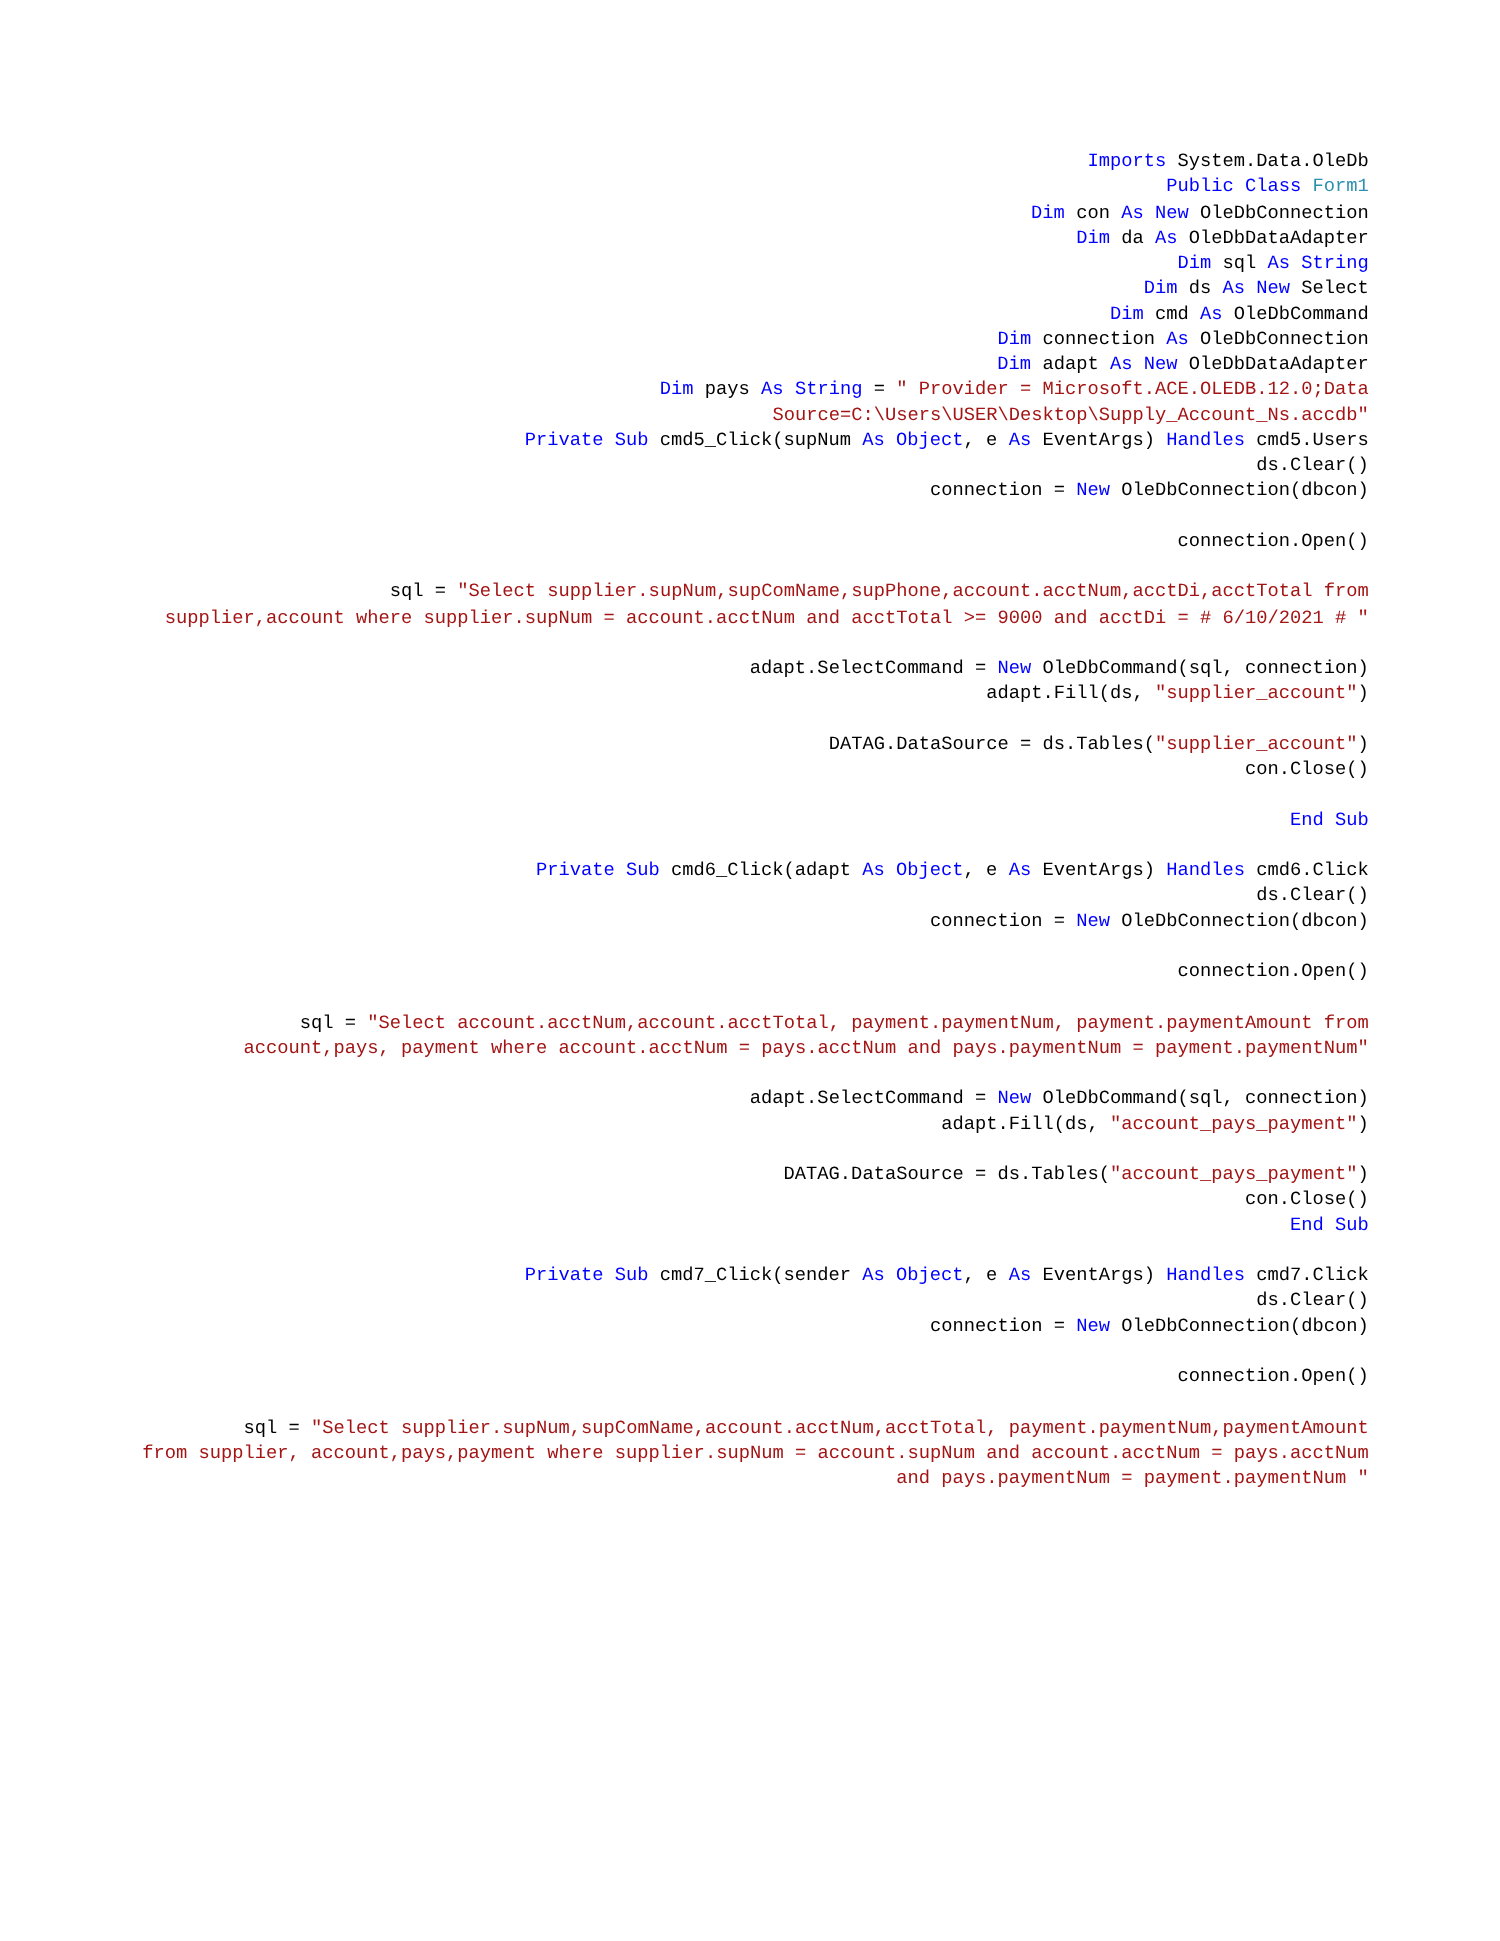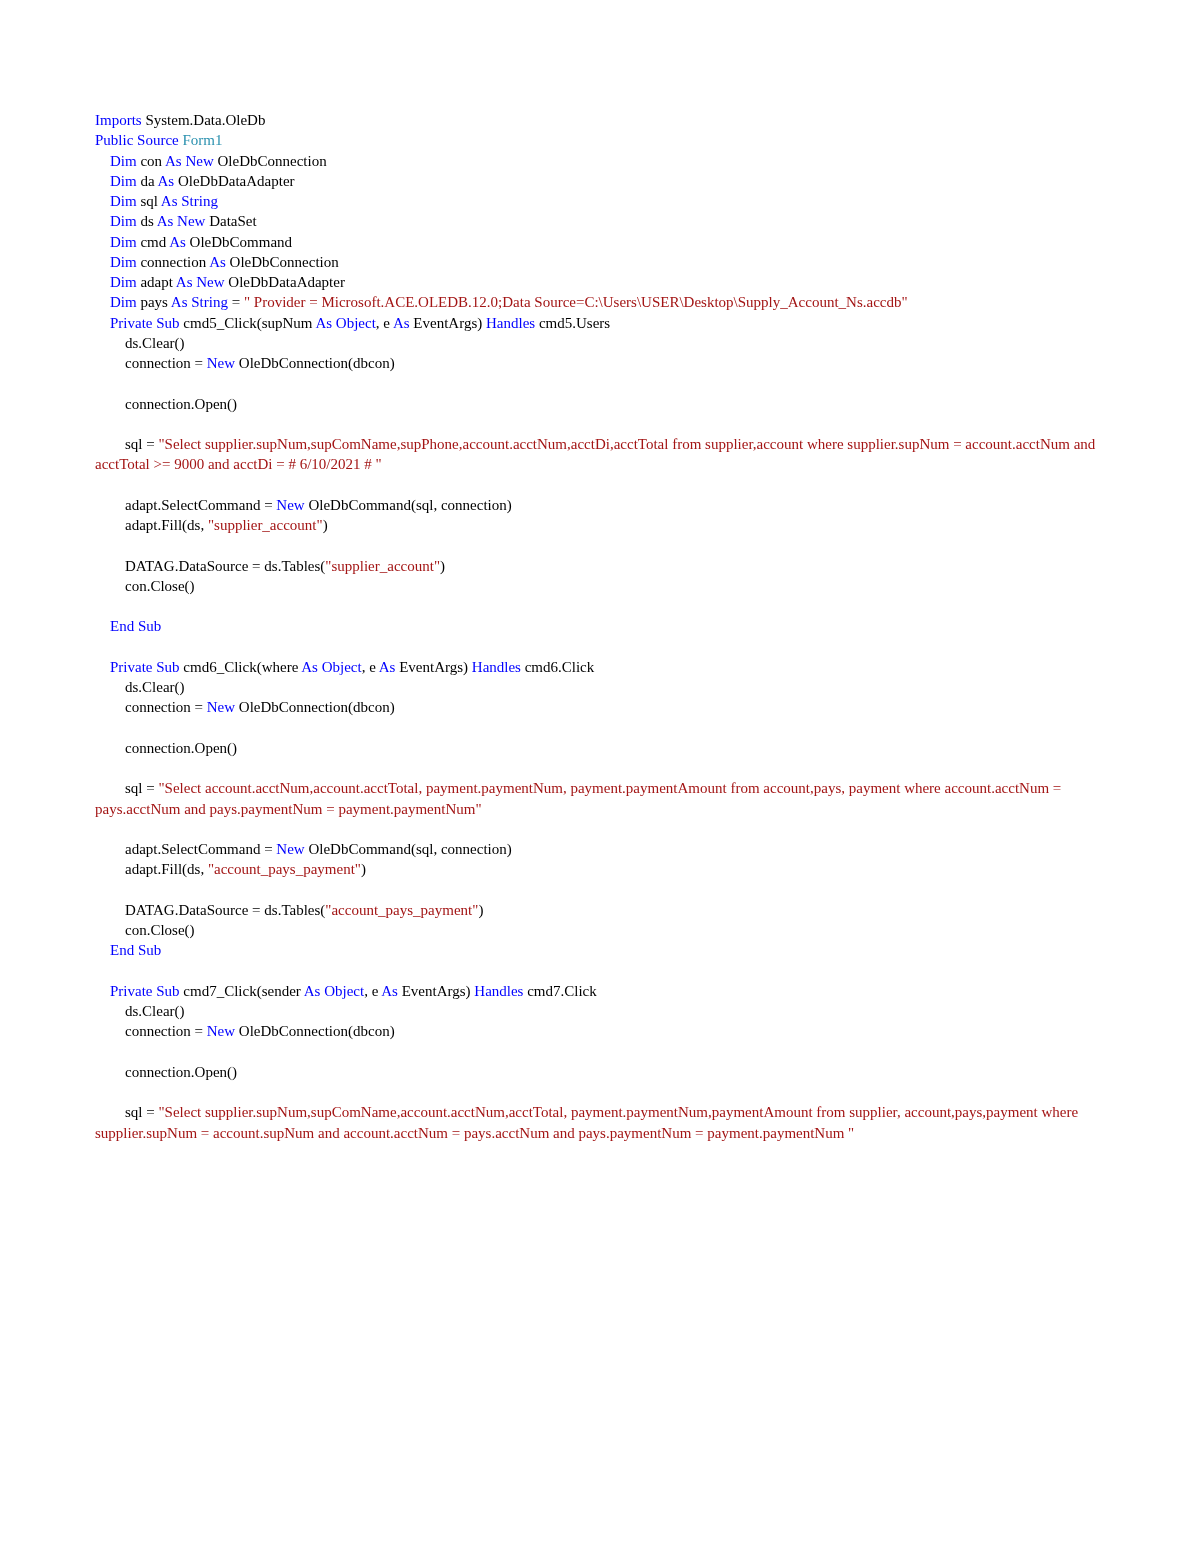--- a/index.html
+++ b/index.html
@@ -11,61 +11,62 @@
     line-height: 1.35;
   }
   .page {
     width: 1200px;
     min-height: 1553px;
     padding: 110px 95px 95px 95px;
     box-sizing: border-box;
     background: #ffffff;
   }
   pre.code {
-    margin: 0;
+    margin: 10px;
     white-space: pre-wrap;
     word-wrap: break-word;
-    font-family: Liberation Serif, serif;
+    font-family: Liberation Mono, monospace;
+    text-align: right;
   }
   .kw { color: #0000ff; }
   .ty { color: #2b91af; }
   .str { color: #a31515; }
   .pl { color: #000000; }
 </style>
 </head>
 <body>
 
 <div class="page">
   <pre class="code" id="code-block"><span class="kw">Imports</span><span class="pl"> System.Data.OleDb
-</span><span class="kw">Public</span><span class="pl"> </span><span class="kw">Source</span><span class="pl"> </span><span class="ty">Form1</span><span class="pl">
+</span><span class="kw">Public</span><span class="pl"> </span><span class="kw">Class</span><span class="pl"> </span><span class="ty">Form1</span><span class="pl">
 </span><span class="pl">    </span><span class="kw">Dim</span><span class="pl"> con </span><span class="kw">As</span><span class="pl"> </span><span class="kw">New</span><span class="pl"> OleDbConnection
 </span><span class="pl">    </span><span class="kw">Dim</span><span class="pl"> da </span><span class="kw">As</span><span class="pl"> OleDbDataAdapter
 </span><span class="pl">    </span><span class="kw">Dim</span><span class="pl"> sql </span><span class="kw">As</span><span class="pl"> </span><span class="kw">String</span><span class="pl">
-</span><span class="pl">    </span><span class="kw">Dim</span><span class="pl"> ds </span><span class="kw">As</span><span class="pl"> </span><span class="kw">New</span><span class="pl"> DataSet
+</span><span class="pl">    </span><span class="kw">Dim</span><span class="pl"> ds </span><span class="kw">As</span><span class="pl"> </span><span class="kw">New</span><span class="pl"> Select
 </span><span class="pl">    </span><span class="kw">Dim</span><span class="pl"> cmd </span><span class="kw">As</span><span class="pl"> OleDbCommand
 </span><span class="pl">    </span><span class="kw">Dim</span><span class="pl"> connection </span><span class="kw">As</span><span class="pl"> OleDbConnection
 </span><span class="pl">    </span><span class="kw">Dim</span><span class="pl"> adapt </span><span class="kw">As</span><span class="pl"> </span><span class="kw">New</span><span class="pl"> OleDbDataAdapter
 </span><span class="pl">    </span><span class="kw">Dim</span><span class="pl"> pays </span><span class="kw">As</span><span class="pl"> </span><span class="kw">String</span><span class="pl"> = </span><span class="str">" Provider = Microsoft.ACE.OLEDB.12.0;Data Source=C:\Users\USER\Desktop\Supply_Account_Ns.accdb"</span><span class="pl">
 </span><span class="pl">    </span><span class="kw">Private</span><span class="pl"> </span><span class="kw">Sub</span><span class="pl"> cmd5_Click(supNum </span><span class="kw">As</span><span class="pl"> </span><span class="kw">Object</span><span class="pl">, e </span><span class="kw">As</span><span class="pl"> EventArgs) </span><span class="kw">Handles</span><span class="pl"> cmd5.Users
 </span><span class="pl">        ds.Clear()
 </span><span class="pl">        connection = </span><span class="kw">New</span><span class="pl"> OleDbConnection(dbcon)
 </span><span class="pl">
 </span><span class="pl">        connection.Open()
 </span><span class="pl">
 </span><span class="pl">        sql = </span><span class="str">"Select supplier.supNum,supComName,supPhone,account.acctNum,acctDi,acctTotal from supplier,account where supplier.supNum = account.acctNum and acctTotal &gt;= 9000 and acctDi = # 6/10/2021 # "</span><span class="pl">
 </span><span class="pl">
 </span><span class="pl">        adapt.SelectCommand = </span><span class="kw">New</span><span class="pl"> OleDbCommand(sql, connection)
 </span><span class="pl">        adapt.Fill(ds, </span><span class="str">"supplier_account"</span><span class="pl">)
 </span><span class="pl">
 </span><span class="pl">        DATAG.DataSource = ds.Tables(</span><span class="str">"supplier_account"</span><span class="pl">)
 </span><span class="pl">        con.Close()
 </span><span class="pl">
 </span><span class="pl">    </span><span class="kw">End</span><span class="pl"> </span><span class="kw">Sub</span><span class="pl">
 </span><span class="pl">
-</span><span class="pl">    </span><span class="kw">Private</span><span class="pl"> </span><span class="kw">Sub</span><span class="pl"> cmd6_Click(where </span><span class="kw">As</span><span class="pl"> </span><span class="kw">Object</span><span class="pl">, e </span><span class="kw">As</span><span class="pl"> EventArgs) </span><span class="kw">Handles</span><span class="pl"> cmd6.Click
+</span><span class="pl">    </span><span class="kw">Private</span><span class="pl"> </span><span class="kw">Sub</span><span class="pl"> cmd6_Click(adapt </span><span class="kw">As</span><span class="pl"> </span><span class="kw">Object</span><span class="pl">, e </span><span class="kw">As</span><span class="pl"> EventArgs) </span><span class="kw">Handles</span><span class="pl"> cmd6.Click
 </span><span class="pl">        ds.Clear()
 </span><span class="pl">        connection = </span><span class="kw">New</span><span class="pl"> OleDbConnection(dbcon)
 </span><span class="pl">
 </span><span class="pl">        connection.Open()
 </span><span class="pl">
 </span><span class="pl">        sql = </span><span class="str">"Select account.acctNum,account.acctTotal, payment.paymentNum, payment.paymentAmount from account,pays, payment where account.acctNum = pays.acctNum and pays.paymentNum = payment.paymentNum"</span><span class="pl">
 </span><span class="pl">
 </span><span class="pl">        adapt.SelectCommand = </span><span class="kw">New</span><span class="pl"> OleDbCommand(sql, connection)
 </span><span class="pl">        adapt.Fill(ds, </span><span class="str">"account_pays_payment"</span><span class="pl">)
 </span><span class="pl">

